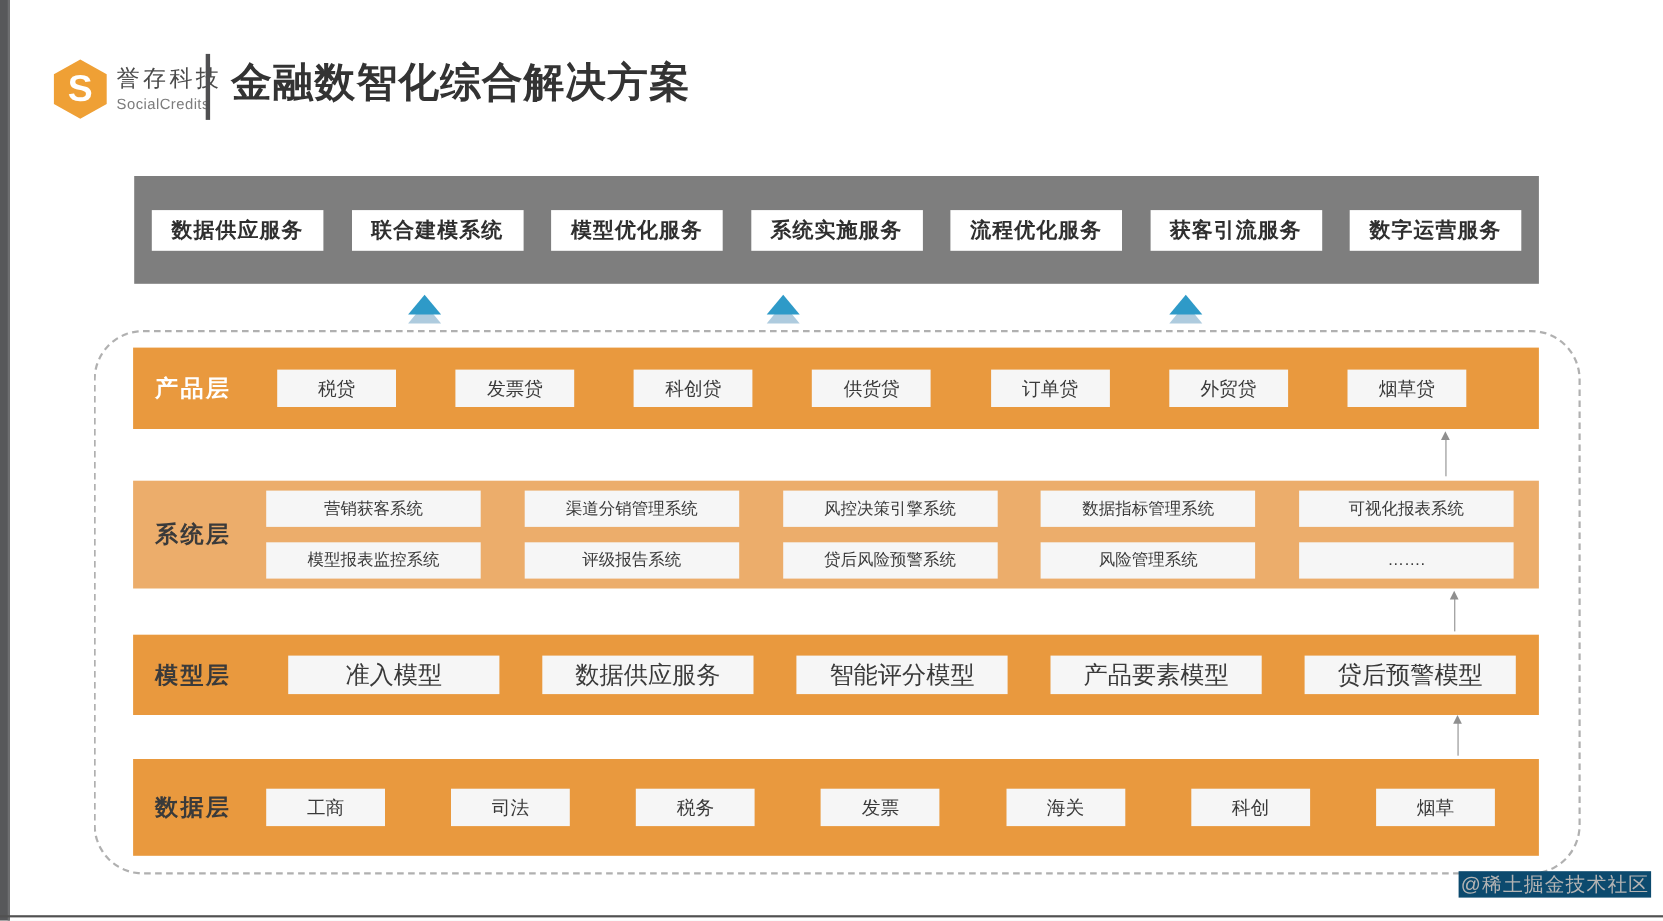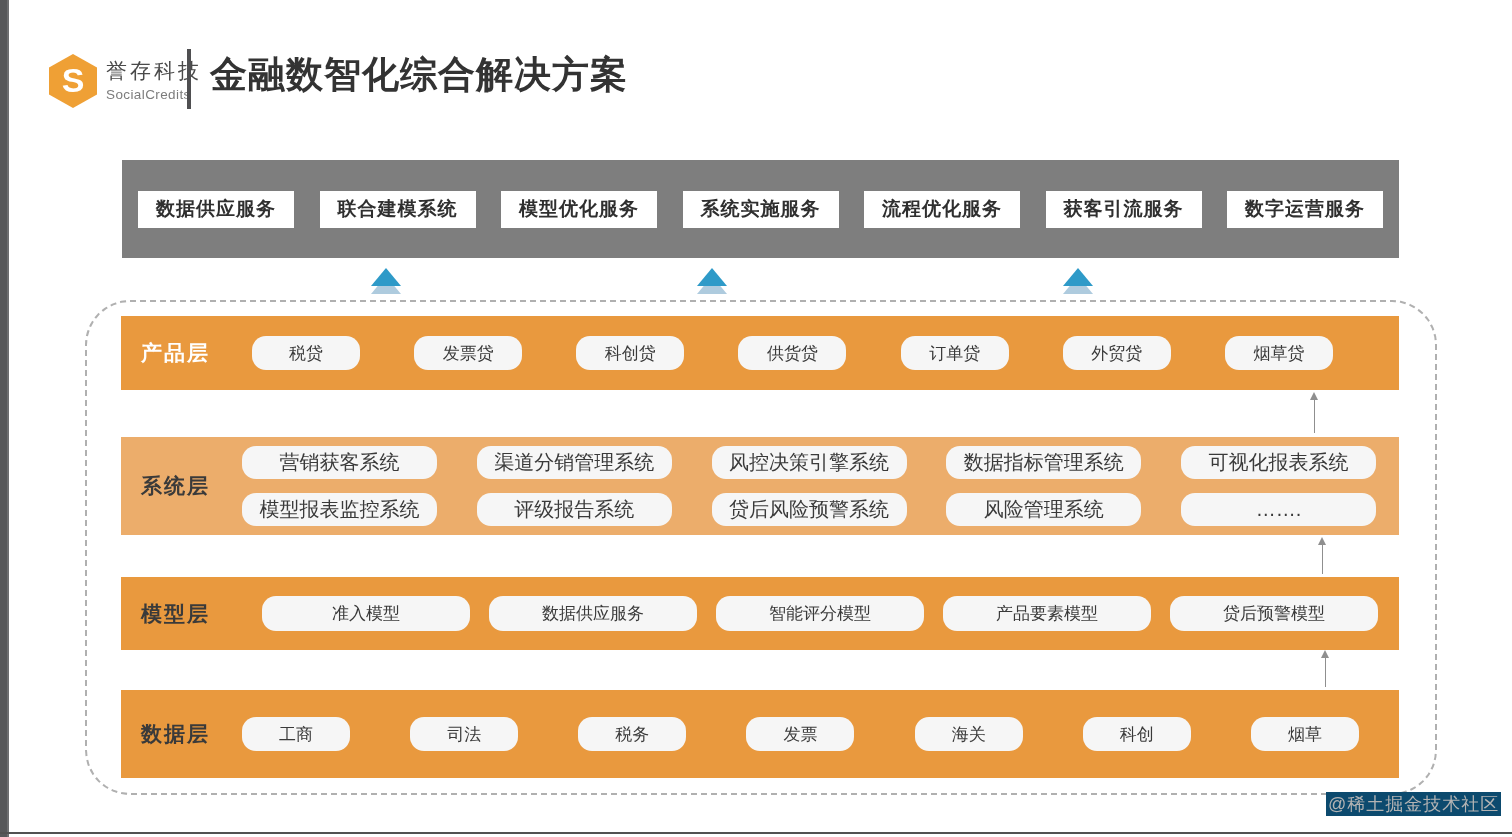--- a/index.html
+++ b/index.html
@@ -34,29 +34,29 @@
 
   
   .layer-row{ position:absolute; left:121px; width:1278px; display:flex; align-items:center; }
   .row-product{ top:316px; height:74px; background:#e9993e; }
   .row-system { top:437px; height:98px; background:#ecad6b; }
   .row-model  { top:577px; height:73px; background:#e9993e;gap:24px; }
   .row-data   { top:690px; height:88px; background:#e9993e; }
   .layer-label{ width:111px; padding-left:20px; font-size:21px; font-weight:700; letter-spacing:2px; color:#3a3a3a; flex-shrink:0;font-family:Liberation Mono, monospace; }
   .label-white{ color:#ffffff; }
   .cells{ flex:1; display:flex; justify-content:space-between; align-items:center; }
-  .cell{ background:#f6f6f6; color:#3a3a3a; display:flex; align-items:center; justify-content:center;border-radius:14px; }
+  .cell{ background:#f6f6f6; color:#3a3a3a; display:flex; align-items:center; justify-content:center; }
   .cell-s{ width:108px; height:34px; font-size:17px; }
-  .cell-m{ width:208px; height:35px; font-size:17px; }
+  .cell-m{ width:192px; height:35px; font-size:22px; }
   .row-product .cells{ margin-left:20px; margin-right:66px; }
   .row-model .cells{ margin-left:6px; margin-right:21px; }
   .row-data .cells{ margin-left:10px; margin-right:40px;align-items:flex-end; }
   .sys-col{ flex:1; display:flex; flex-direction:column; gap:14px; margin-left:10px; margin-right:23px; }
   .sys-row{ display:flex; justify-content:space-between; }
-  .cell-sys{ width:195px; height:33px; font-size:20px; }
+  .cell-sys{ width:195px; height:33px; font-size:15px; }
 
   
   .connector{ position:absolute; width:1px; background:#8f8f8f; }
   .arrowhead{ position:absolute; top:-6px; left:-4px; width:0; height:0;
     border-left:4.5px solid transparent; border-right:4.5px solid transparent; border-bottom:8px solid #8f8f8f; }
 
   .watermark{ position:absolute; left:1326px; top:792px; font-size:18px; color:#b3b3b3; letter-spacing:1px; background:#0c4a6e; padding:0 2px; }
 </style>
 </head>
 <body>

